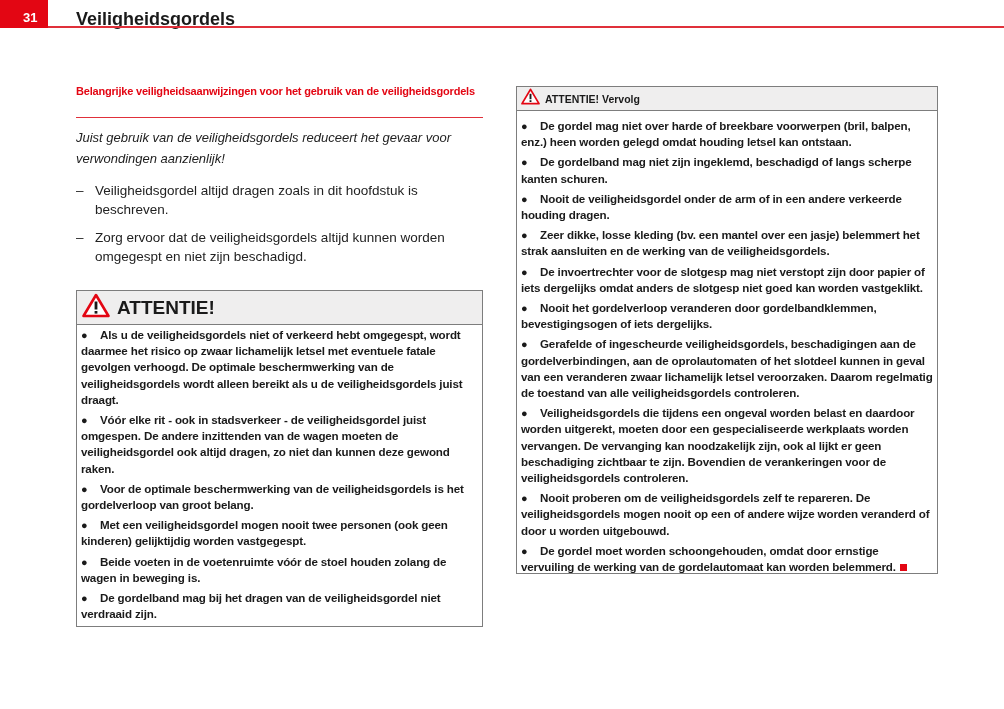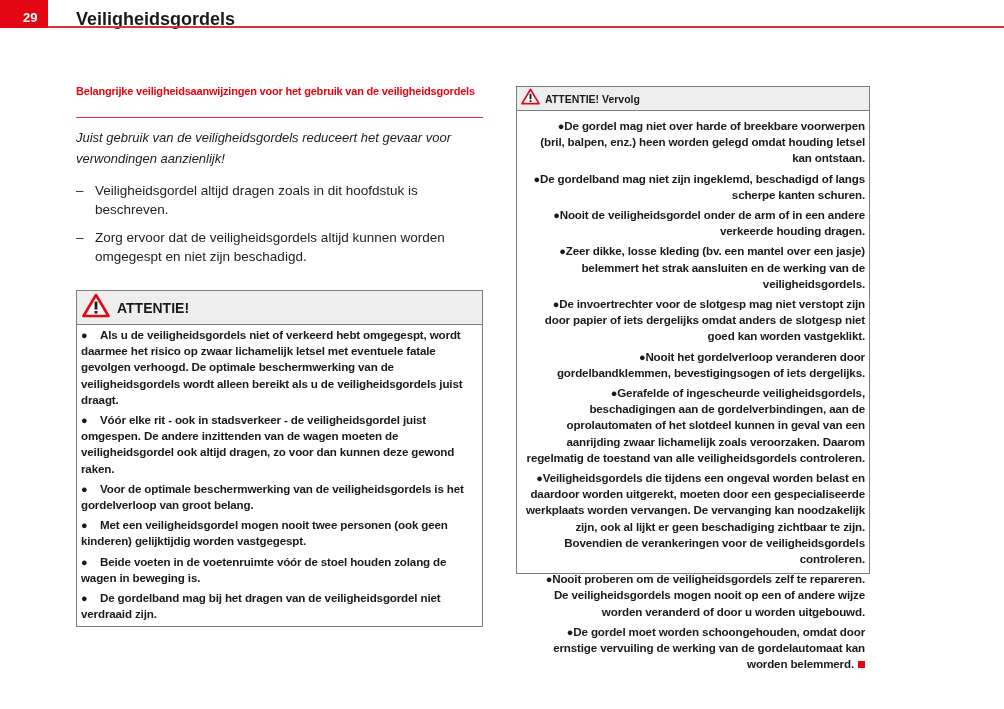--- a/index.html
+++ b/index.html
@@ -70,34 +70,34 @@
       margin-bottom: 4px;
     }
     .warn-item .bullet { display: inline-block; width: 19px; font-size: 11px; }
     .end-mark {
       display: inline-block; width: 7px; height: 7px;
       background: #e30613; margin-left: 4px; vertical-align: 0;
     }
 
     #warn-left { left: 76px; top: 290px; width: 407px; height: 337px; }
     #warn-left .warn-head { height: 34px; padding-left: 5px; }
-    #warn-left .warn-head .warn-label { font-size: 14px; margin-left: 7px; }
+    #warn-left .warn-head .warn-label { font-size: 19px; margin-left: 7px; }
 
-    #warn-right { left: 516px; top: 86px; width: 354px; height: 488px; text-align: right; }
+    #warn-right { left: 516px; top: 86px; width: 422px; height: 488px; }
     #warn-right .warn-head { height: 24px; padding-left: 4px; }
     #warn-right .warn-head .warn-label { font-size: 10.5px; margin-left: 5px; }
     #warn-right .warn-body { padding-top: 7px; }
   </style>
 </head>
 <body>
 
 <div class="page">
 
   <div class="header-tab"></div>
-  <span class="page-number">29</span>
+  <span class="page-number">31</span>
   <span class="header-title">Veiligheidsgordels</span>
   <div class="header-rule"></div>
 
   <div class="left-col">
     <h2 class="section-title">Belangrijke veiligheidsaanwijzingen voor het gebruik van de veiligheidsgordels</h2>
     <p class="section-intro">Juist gebruik van de veiligheidsgordels reduceert het gevaar voor verwondingen aanzienlijk!</p>
     <ul class="dash-list">
       <li>
         <span class="dash">–</span>
         <span>Veiligheidsgordel altijd dragen zoals in dit hoofdstuk is beschreven.</span>
@@ -115,21 +115,21 @@
         <svg width="28" height="25" viewBox="0 0 28 25">
           <path d="M14 2 L26.5 23 L1.5 23 Z" fill="#ffffff" stroke="#e30613" stroke-width="2.6" stroke-linejoin="round"></path>
           <rect x="12.6" y="8.5" width="2.8" height="8" fill="#1a1a1a"></rect>
           <rect x="12.6" y="18" width="2.8" height="2.6" fill="#1a1a1a"></rect>
         </svg>
       </span>
       <span class="warn-label">ATTENTIE!</span>
     </div>
     <div class="warn-body">
       <p class="warn-item"><span class="bullet">●</span><span>Als u de veiligheidsgordels niet of verkeerd hebt omgegespt, wordt daarmee het risico op zwaar lichamelijk letsel met eventuele fatale gevolgen verhoogd. De optimale beschermwerking van de veiligheidsgordels wordt alleen bereikt als u de veiligheidsgordels juist draagt.</span></p>
-      <p class="warn-item"><span class="bullet">●</span><span>Vóór elke rit - ook in stadsverkeer - de veiligheidsgordel juist omgespen. De andere inzittenden van de wagen moeten de veiligheidsgordel ook altijd dragen, zo voor dan kunnen deze gewond raken.</span></p>
+      <p class="warn-item"><span class="bullet">●</span><span>Vóór elke rit - ook in stadsverkeer - de veiligheidsgordel juist omgespen. De andere inzittenden van de wagen moeten de veiligheidsgordel ook altijd dragen, zo niet dan kunnen deze gewond raken.</span></p>
       <p class="warn-item"><span class="bullet">●</span><span>Voor de optimale beschermwerking van de veiligheidsgordels is het gordelverloop van groot belang.</span></p>
       <p class="warn-item"><span class="bullet">●</span><span>Met een veiligheidsgordel mogen nooit twee personen (ook geen kinderen) gelijktijdig worden vastgegespt.</span></p>
       <p class="warn-item"><span class="bullet">●</span><span>Beide voeten in de voetenruimte vóór de stoel houden zolang de wagen in beweging is.</span></p>
       <p class="warn-item"><span class="bullet">●</span><span>De gordelband mag bij het dragen van de veiligheidsgordel niet verdraaid zijn.</span></p>
     </div>
   </div>
 
   <div class="warn-box" id="warn-right">
     <div class="warn-head">
       <span>
@@ -141,20 +141,20 @@
       </span>
       <span class="warn-label">ATTENTIE! Vervolg</span>
     </div>
     <div class="warn-body">
       <p class="warn-item"><span class="bullet">●</span><span>De gordel mag niet over harde of breekbare voorwerpen (bril, balpen, enz.) heen worden gelegd omdat houding letsel kan ontstaan.</span></p>
       <p class="warn-item"><span class="bullet">●</span><span>De gordelband mag niet zijn ingeklemd, beschadigd of langs scherpe kanten schuren.</span></p>
       <p class="warn-item"><span class="bullet">●</span><span>Nooit de veiligheidsgordel onder de arm of in een andere verkeerde houding dragen.</span></p>
       <p class="warn-item"><span class="bullet">●</span><span>Zeer dikke, losse kleding (bv. een mantel over een jasje) belemmert het strak aansluiten en de werking van de veiligheidsgordels.</span></p>
       <p class="warn-item"><span class="bullet">●</span><span>De invoertrechter voor de slotgesp mag niet verstopt zijn door papier of iets dergelijks omdat anders de slotgesp niet goed kan worden vastgeklikt.</span></p>
       <p class="warn-item"><span class="bullet">●</span><span>Nooit het gordelverloop veranderen door gordelbandklemmen, bevestigingsogen of iets dergelijks.</span></p>
-      <p class="warn-item"><span class="bullet">●</span><span>Gerafelde of ingescheurde veiligheidsgordels, beschadigingen aan de gordelverbindingen, aan de oprolautomaten of het slotdeel kunnen in geval van een aanrijding zwaar lichamelijk zoals veroorzaken. Daarom regelmatig de toestand van alle veiligheidsgordels controleren.</span></p>
+      <p class="warn-item"><span class="bullet">●</span><span>Gerafelde of ingescheurde veiligheidsgordels, beschadigingen aan de gordelverbindingen, aan de oprolautomaten of het slotdeel kunnen in geval van een veranderen zwaar lichamelijk letsel veroorzaken. Daarom regelmatig de toestand van alle veiligheidsgordels controleren.</span></p>
       <p class="warn-item"><span class="bullet">●</span><span>Veiligheidsgordels die tijdens een ongeval worden belast en daardoor worden uitgerekt, moeten door een gespecialiseerde werkplaats worden vervangen. De vervanging kan noodzakelijk zijn, ook al lijkt er geen beschadiging zichtbaar te zijn. Bovendien de verankeringen voor de veiligheidsgordels controleren.</span></p>
       <p class="warn-item"><span class="bullet">●</span><span>Nooit proberen om de veiligheidsgordels zelf te repareren. De veiligheidsgordels mogen nooit op een of andere wijze worden veranderd of door u worden uitgebouwd.</span></p>
       <p class="warn-item"><span class="bullet">●</span><span>De gordel moet worden schoongehouden, omdat door ernstige vervuiling de werking van de gordelautomaat kan worden belemmerd.</span><span class="end-mark"></span></p>
     </div>
   </div>
 
 </div>
 
 </body></html>

